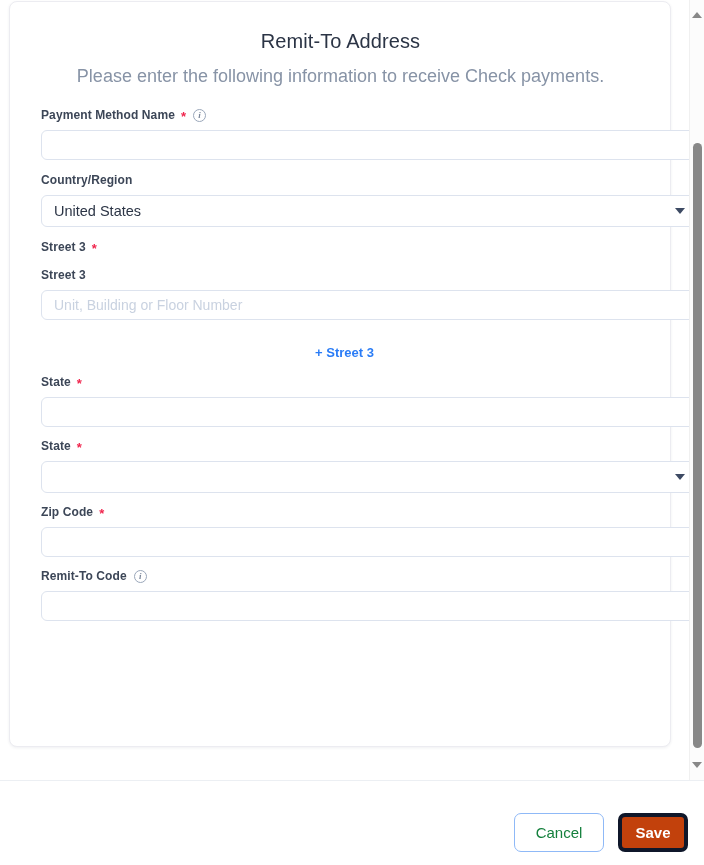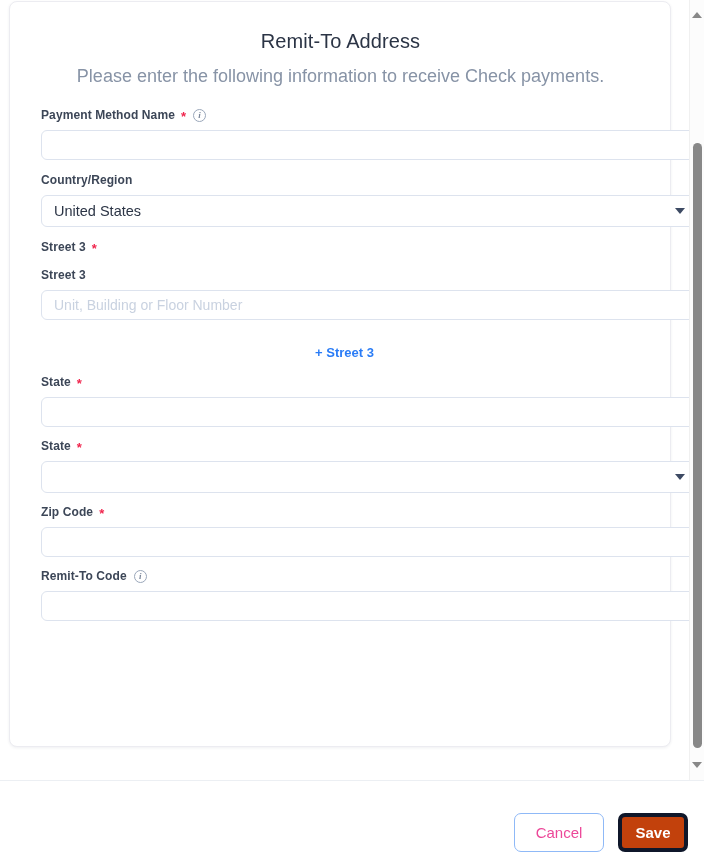--- a/index.html
+++ b/index.html
@@ -199,21 +199,21 @@
     border-radius: 7px;
     cursor: pointer;
     display: inline-flex;
     align-items: center;
     justify-content: center;
   }
   .btn-cancel {
     width: 90px; height: 39px;
     background: #ffffff;
     border: 1px solid #8fb9f7;
-    color: #ec4899;
+    color: #15803d;
   }
   .btn-save {
     width: 70px; height: 39px;
     background: #c2410c;
     border: 4px solid #0f172a;
     color: #ffffff;
     font-weight: 700;
   }
 </style>
 </head>

